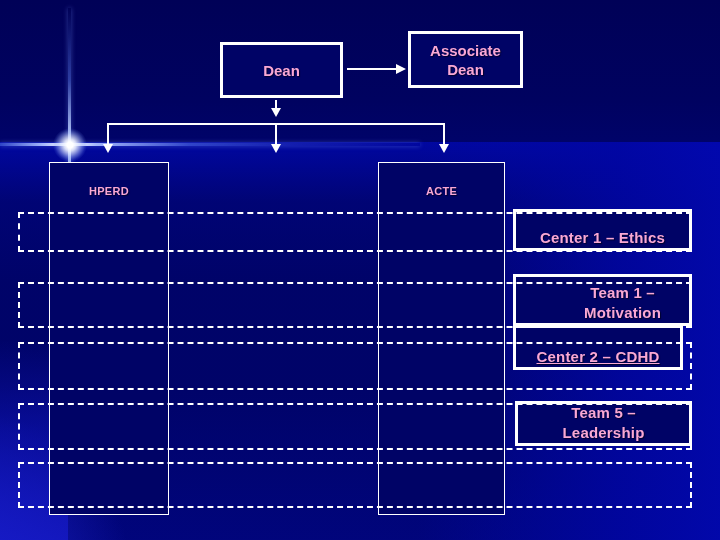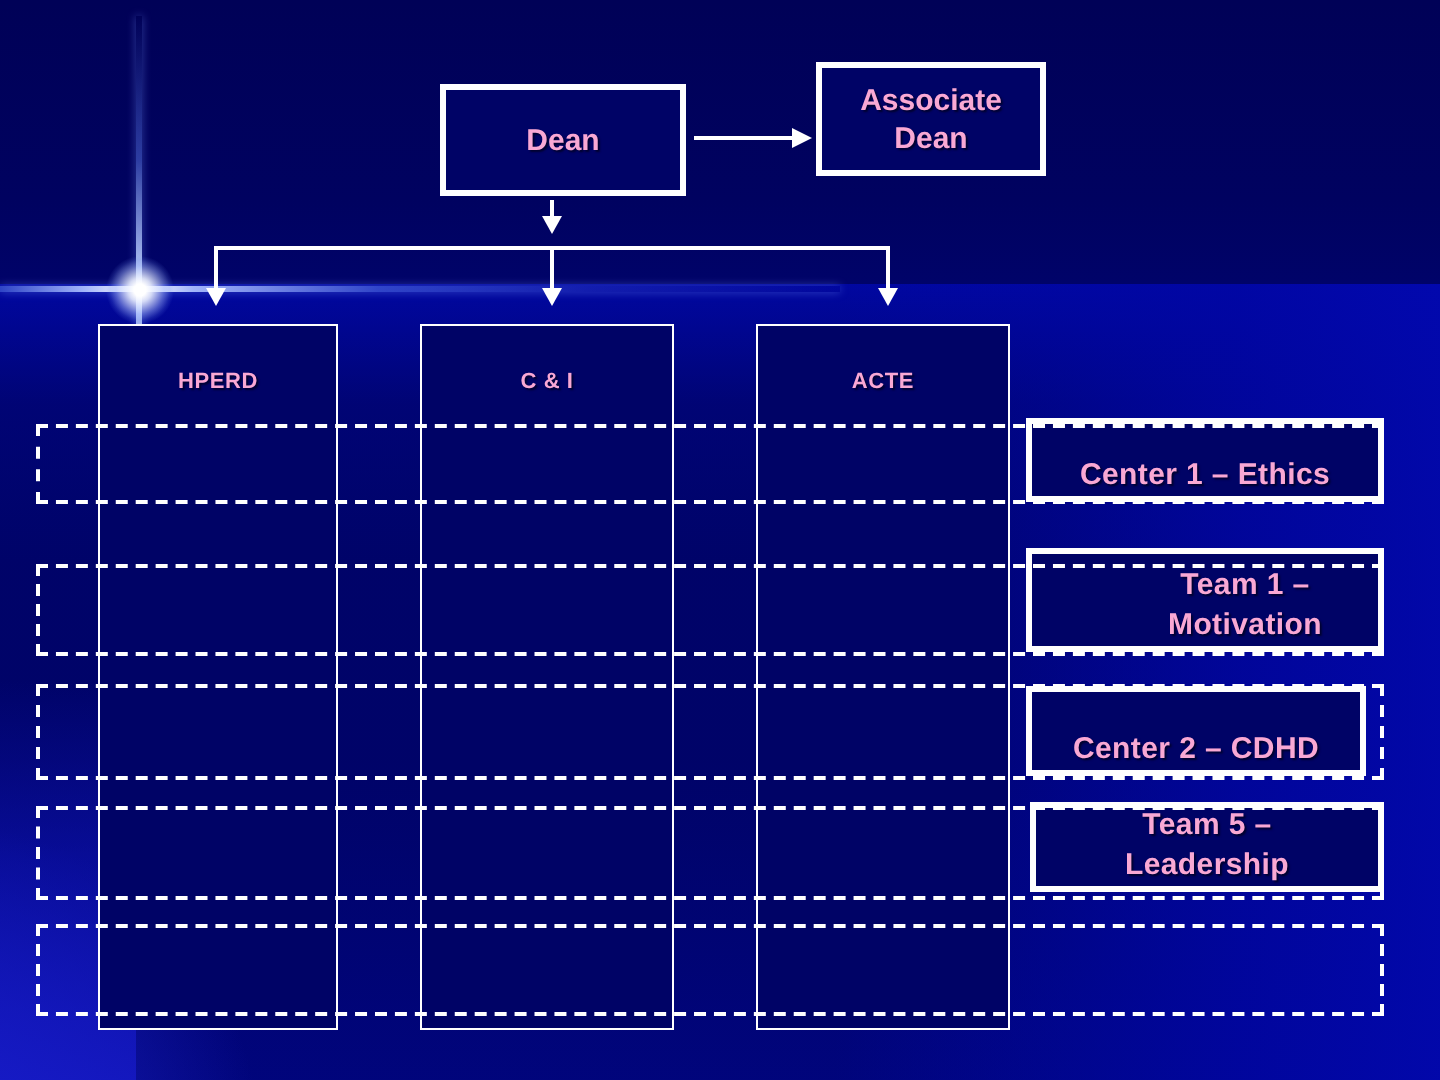--- a/index.html
+++ b/index.html
@@ -115,21 +115,21 @@
     display: flex; align-items: flex-end; justify-content: center;
     text-align: center;
     font-size: 15px; line-height: 20px; letter-spacing: 0.2px;
     white-space: pre-line;
     text-shadow: 1px 1px 1px rgba(0,0,0,0.55);
     box-sizing: border-box;
     z-index: 4;
   }
   .sb-1 { left: 513px; top: 209px; width: 179px; height: 42px; }
   .sb-2 { left: 513px; top: 274px; width: 179px; height: 52px; padding-left: 40px; }
-  .sb-3 { left: 513px; top: 343px; width: 170px; height: 45px; }
+  .sb-3 { left: 513px; top: 325px; width: 170px; height: 45px; text-decoration: underline; }
   .sb-4 { left: 515px; top: 401px; width: 177px; height: 45px; }
   .sb-5 { left: 513px; top: 460px; width: 179px; height: 45px; }
 
   .dashed-row {
     position: absolute; left: 18px; width: 674px;
     border: 2px dashed #ffffff;
     box-sizing: border-box;
     z-index: 5;
   }
   .row-1 { top: 212px; height: 40px; }
@@ -168,23 +168,20 @@
   <div class="box top-box dean-box">
     <span>Dean</span>
   </div>
   <div class="box top-box assoc-box">
     <span>Associate Dean</span>
   </div>
 
   <div class="column col-hperd">
     <span class="col-label">HPERD</span>
   </div>
-  <div class="column col-ci">
-    <span class="col-label">C &amp; I</span>
-  </div>
   <div class="column col-acte">
     <span class="col-label">ACTE</span>
   </div>
 
   <div class="side-box sb-1">
     <span>Center 1 – Ethics</span>
   </div>
   <div class="side-box sb-2">
     <span>Team 1 –
 Motivation</span>

